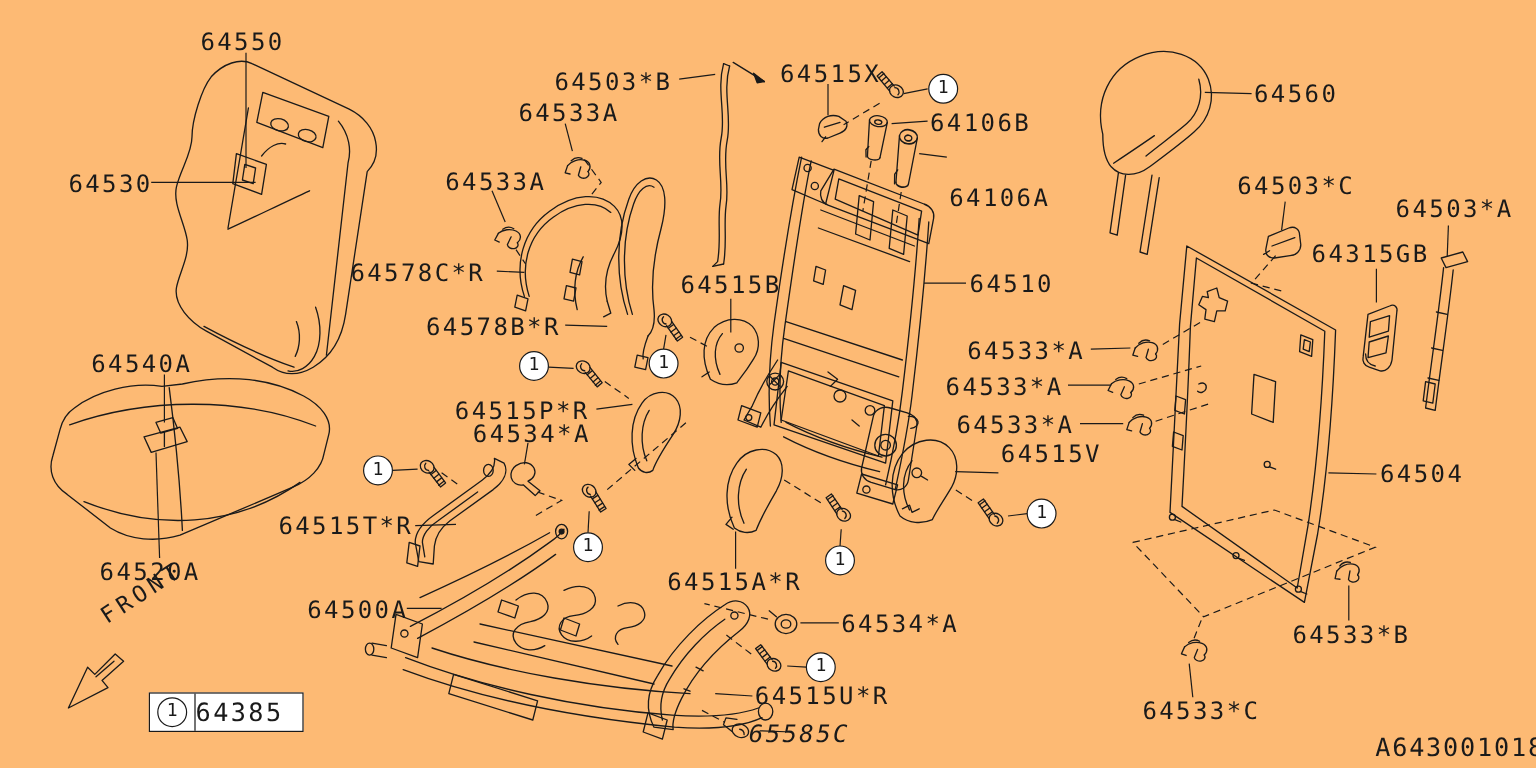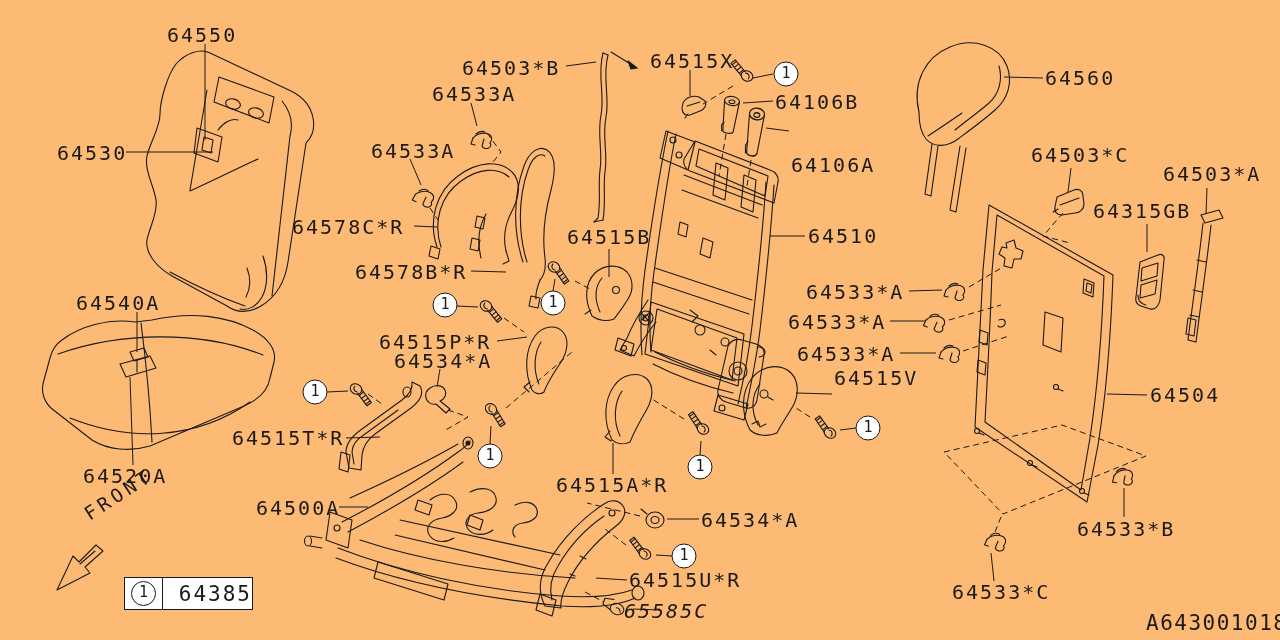--- a/index.html
+++ b/index.html
@@ -12,21 +12,21 @@
            border-radius:50%;font-size:15px;color:#1a1a1a;text-align:center;
            line-height:21px;transform:translate(-50%,-50%);background:#fff;}
   #front-label{position:absolute;left:80px;top:506px;font-size:19px;letter-spacing:4px;
            color:#1a1a1a;transform:rotate(-33deg);transform-origin:left top;}
   #legend{position:absolute;left:124px;top:577px;width:127px;height:31px;
           border:1.5px solid #1a1a1a;display:flex;align-items:center;background:#fff;}
   #legend .lcell{width:37px;height:100%;border-right:1.5px solid #1a1a1a;
           display:flex;align-items:center;justify-content:center;}
   #legend .lcircle{width:23px;height:23px;border:1.3px solid #1a1a1a;border-radius:50%;
           font-size:15px;text-align:center;line-height:21px;color:#1a1a1a;}
-  #legend .lnum{flex:1;text-align:right;font-size:21px;letter-spacing:2px;color:#1a1a1a;}
+  #legend .lnum{flex:1;text-align:left;font-size:21px;letter-spacing:2px;color:#1a1a1a;}
   #dwg-code{position:absolute;left:1146px;top:611px;font-size:21px;letter-spacing:1.5px;
           color:#1a1a1a;}
 </style>
 </head>
 <body>
 
 <div id="stage">
 
   <svg id="art" width="1280" height="640" viewBox="0 0 1280 640">
     <defs>

